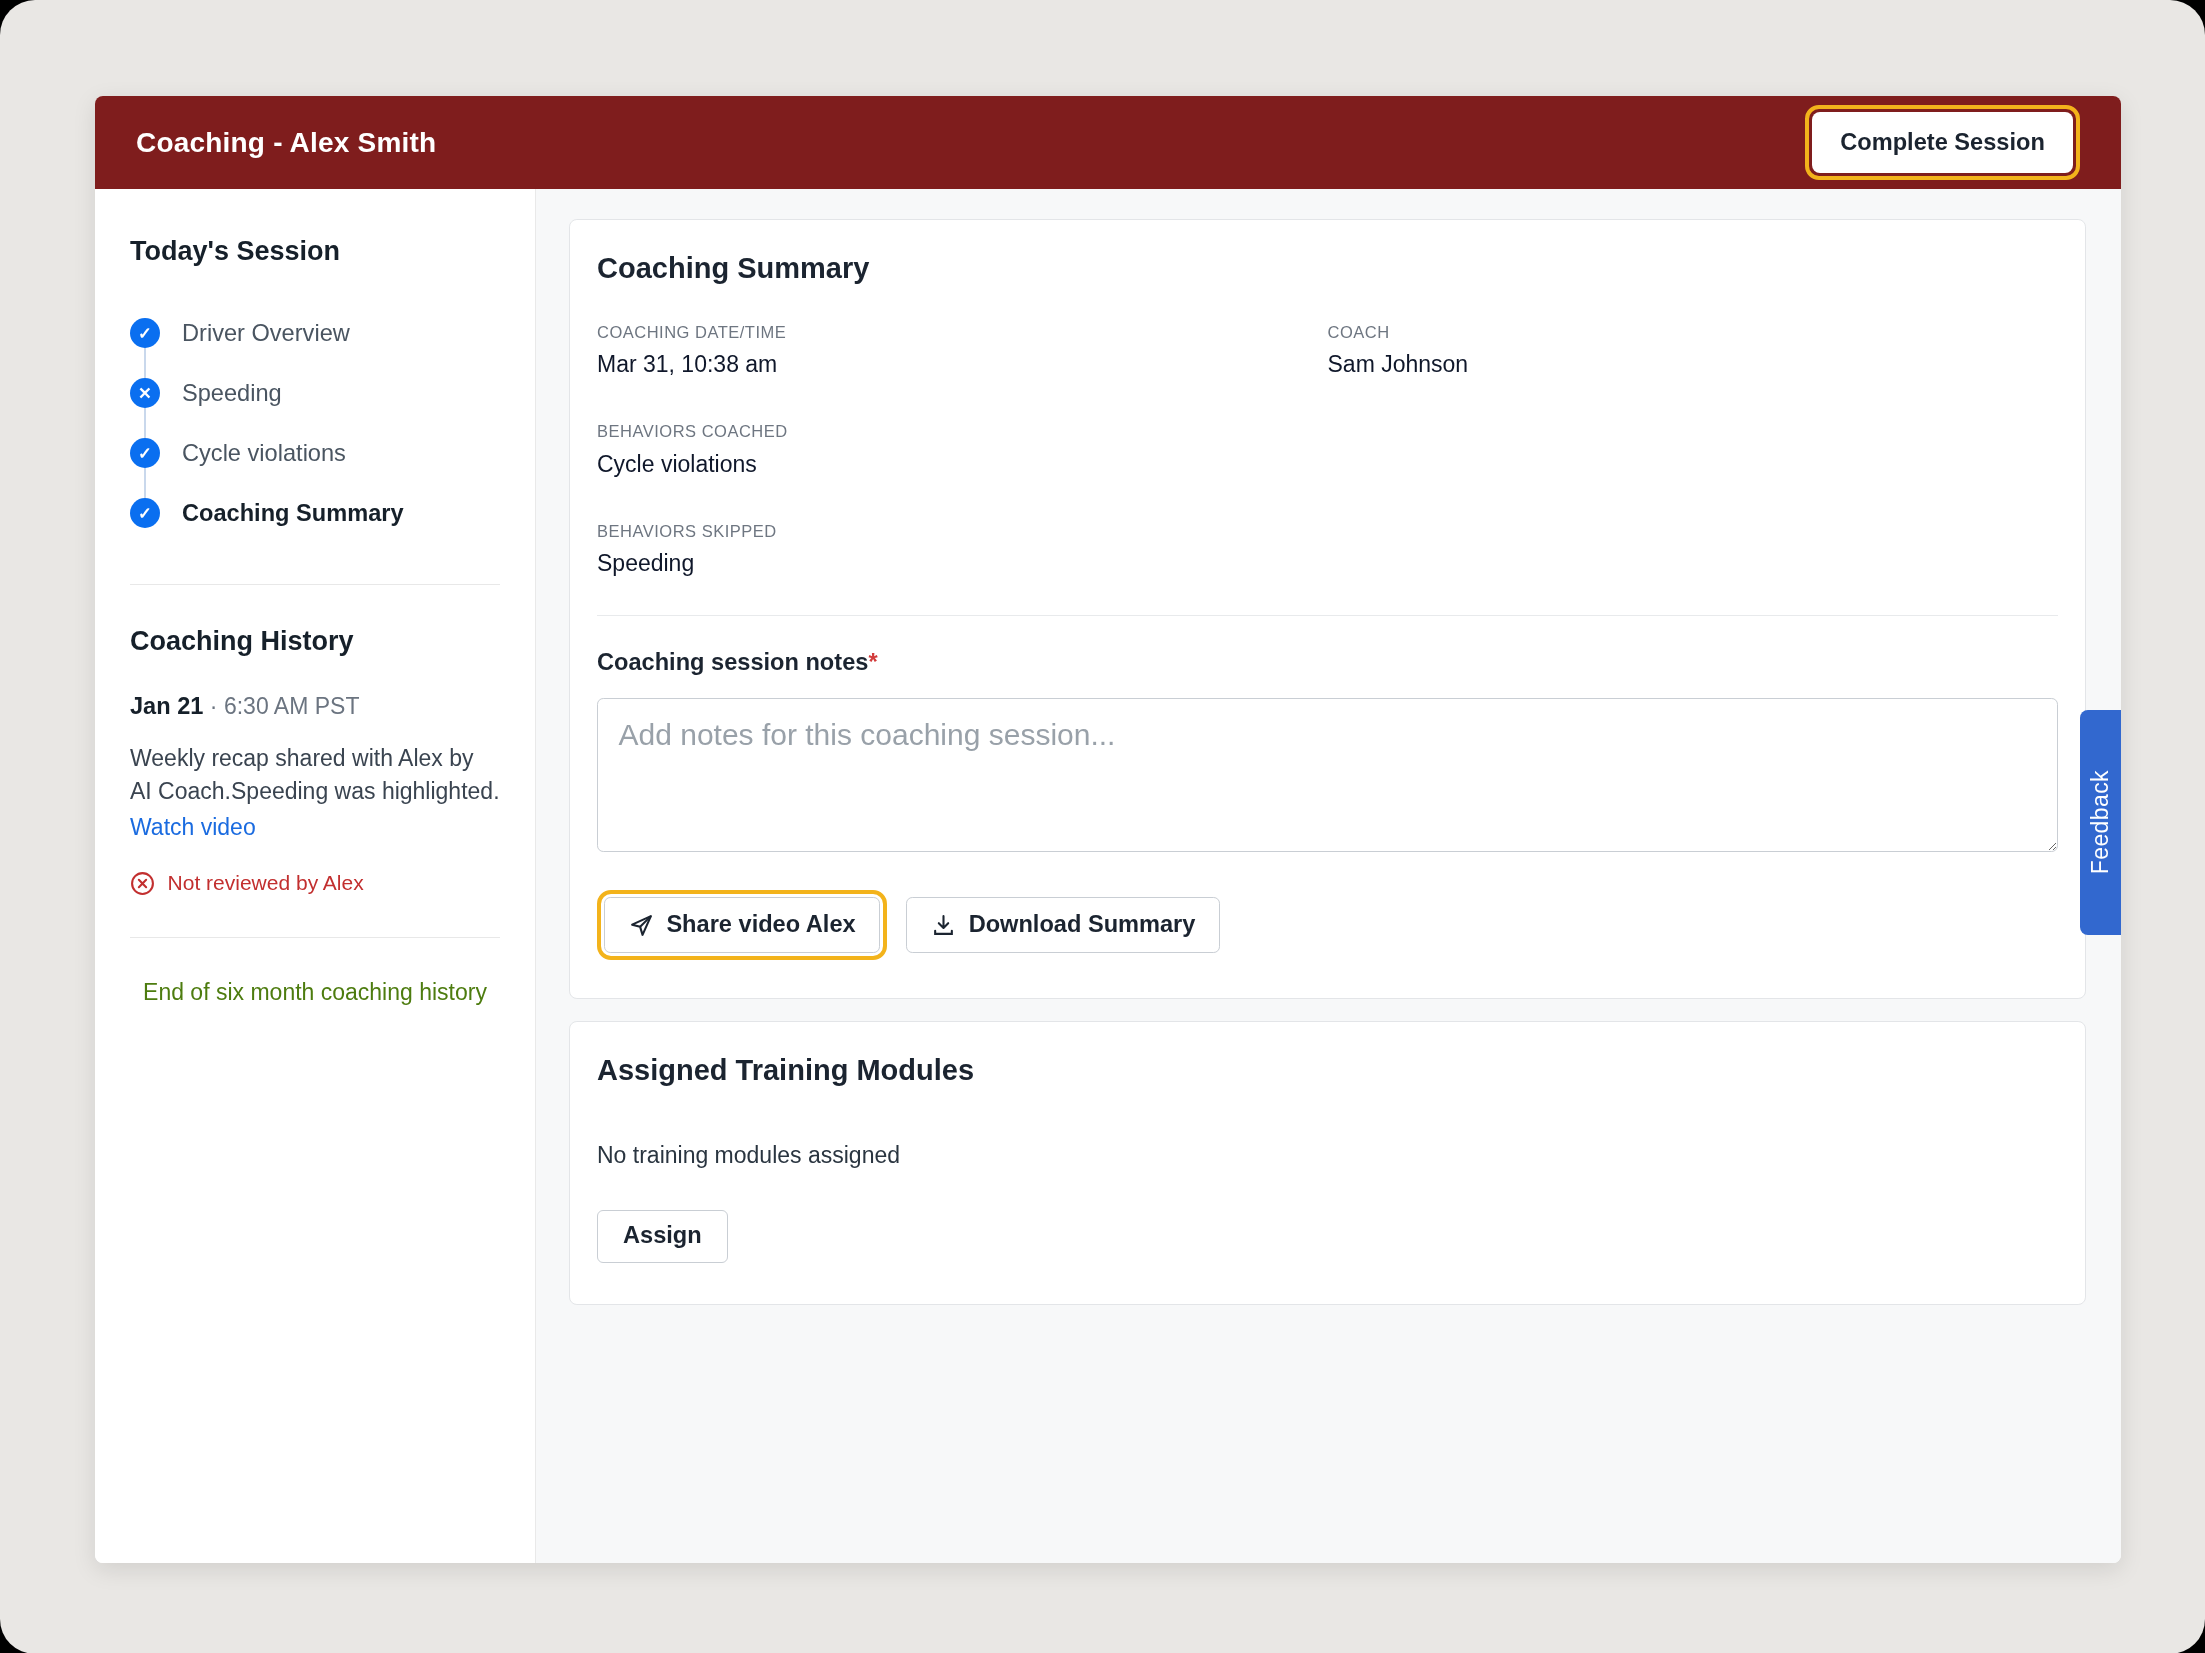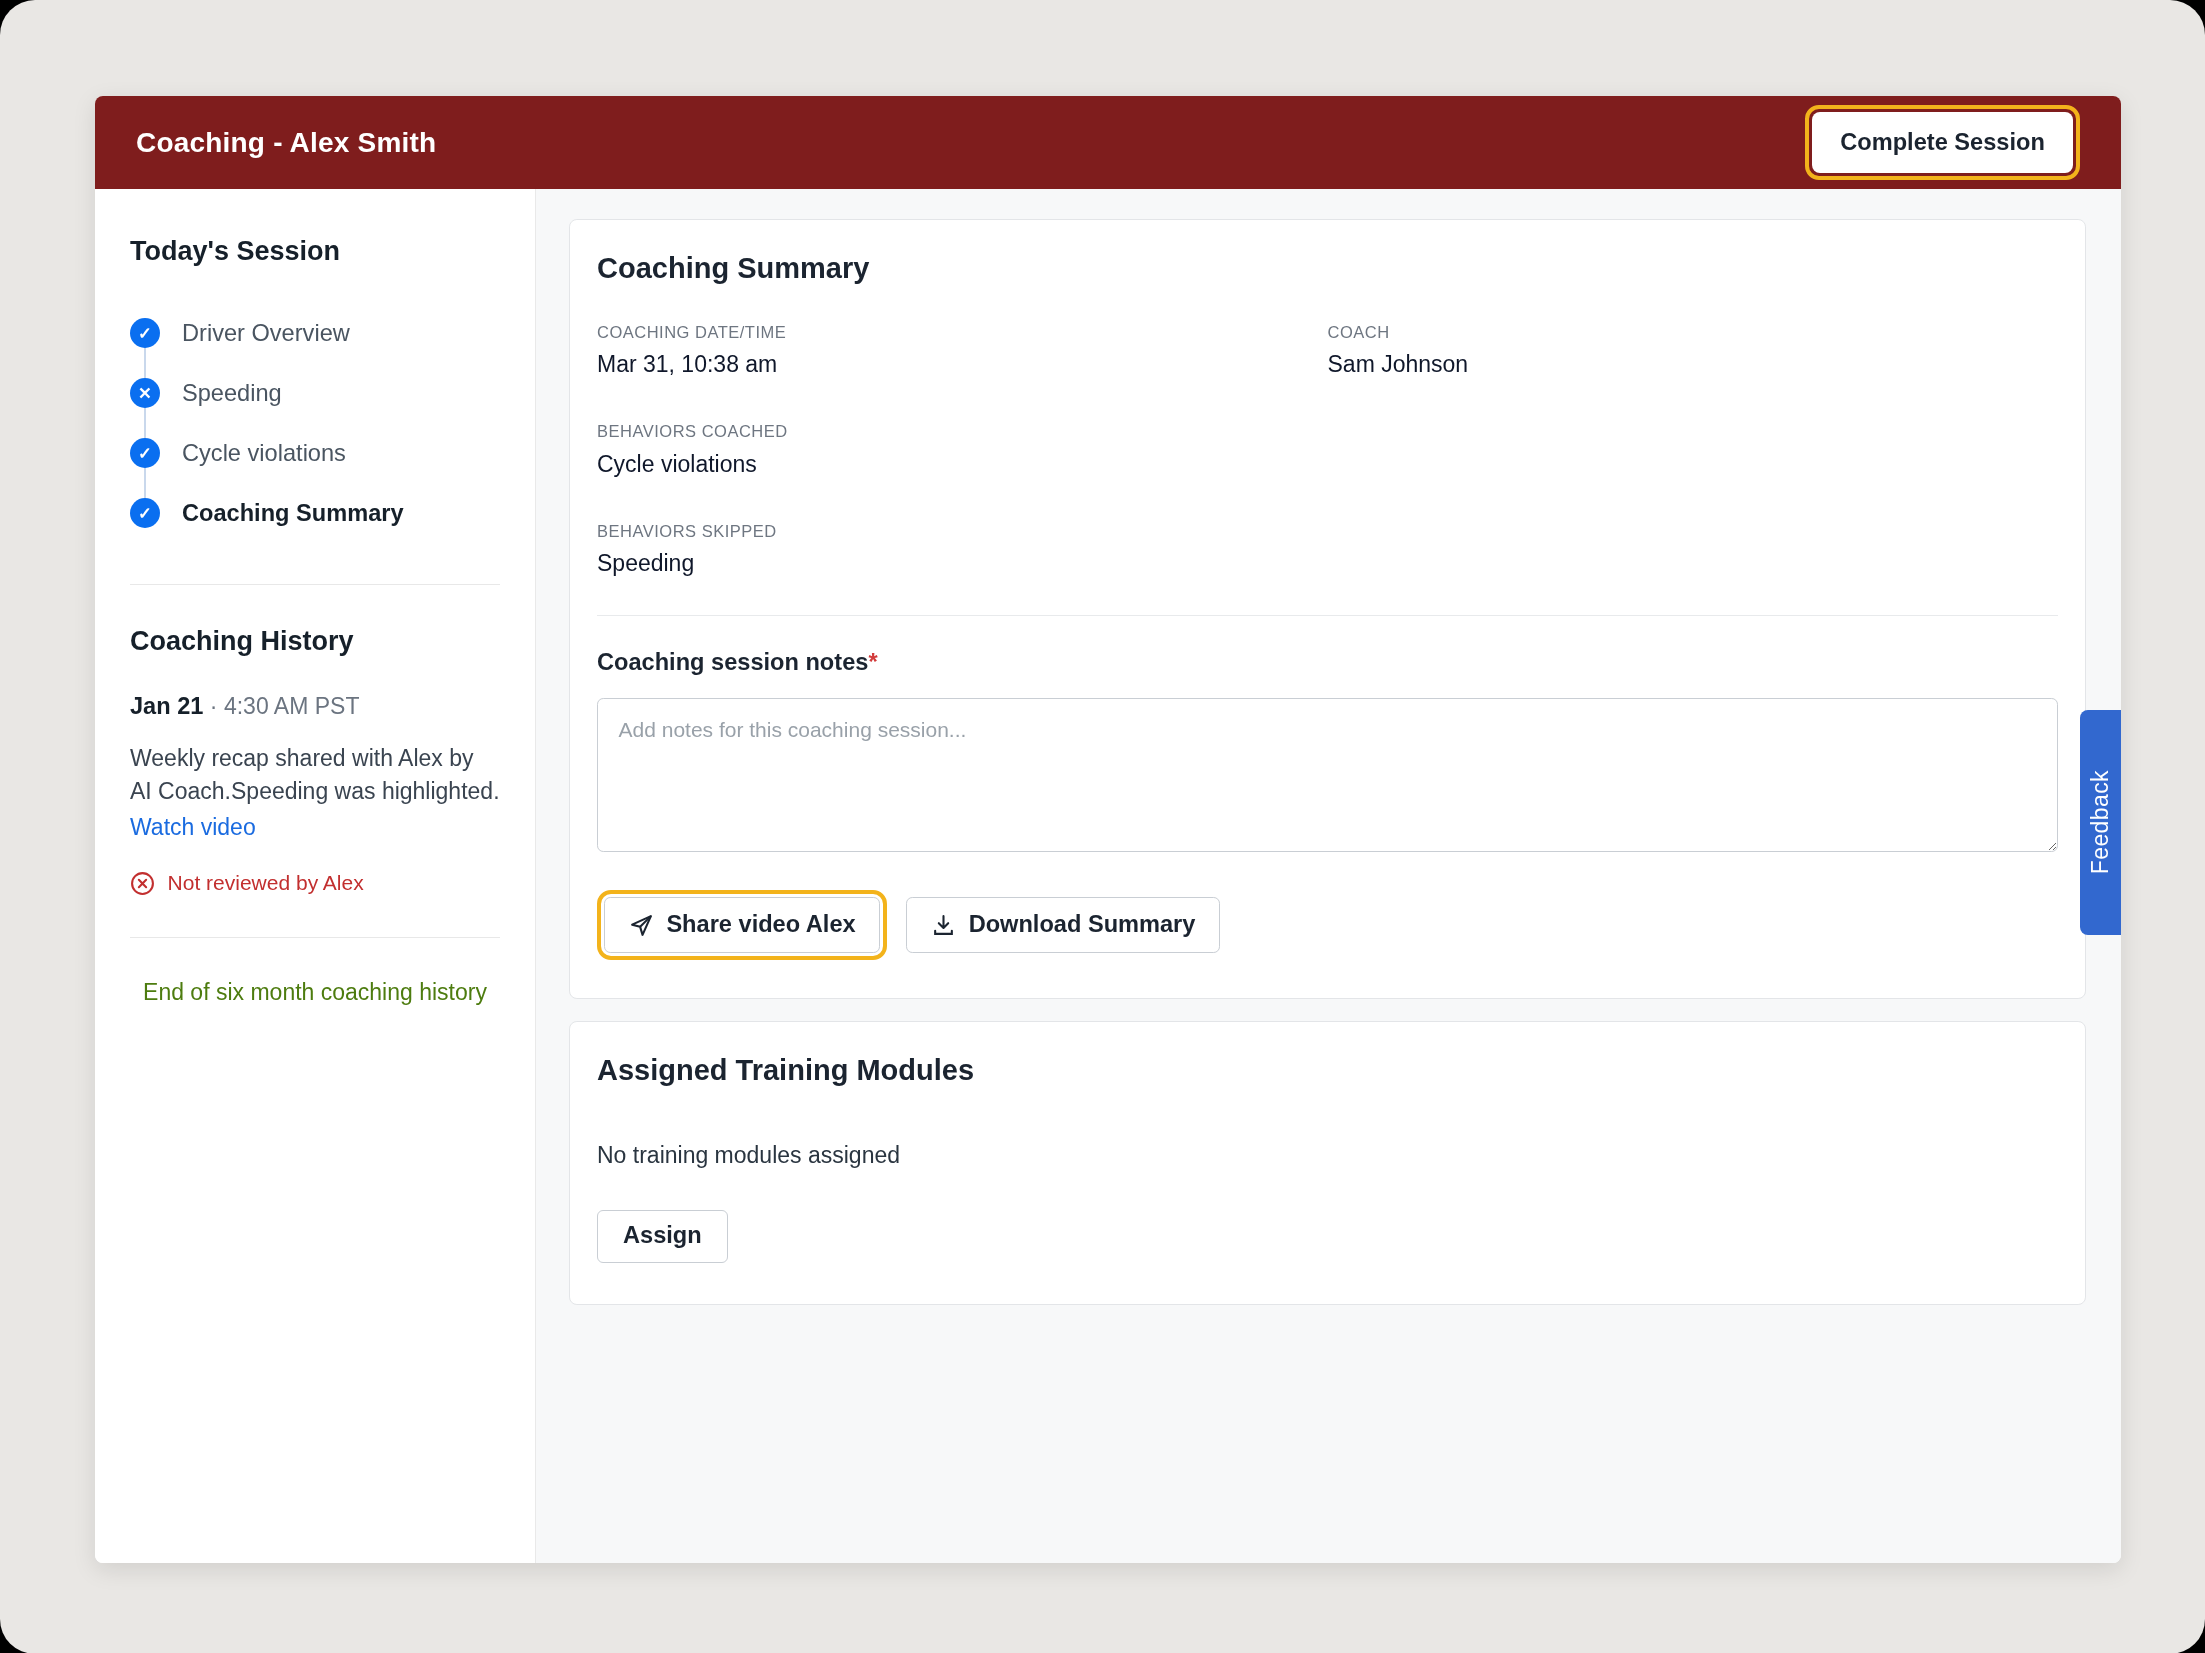--- a/index.html
+++ b/index.html
@@ -62,21 +62,21 @@
   .fields-grid{display:grid;grid-template-columns:1fr 1fr;row-gap:44px;}
   .f0{grid-column:1;grid-row:1;} .f1{grid-column:2;grid-row:1;}
   .f2{grid-column:1;grid-row:2;} .f3{grid-column:1;grid-row:3;}
   .fld-label{font-size:16.5px;color:#6e7681;letter-spacing:0.5px;margin-bottom:9.5px;}
   .fld-value{font-size:23px;color:#0f172a;}
   .card-div{border:none;border-top:1.6px solid #e8eaec;margin:38px 0 0;}
   .notes-label{margin-top:33px;font-size:23.6px;font-weight:bold;color:#1b2430;}
   .req{color:#d23b3b;font-weight:bold;}
   textarea{
     margin-top:22px;width:100%;height:154px;border:1.6px solid #c9ced4;border-radius:6.3px;
-    padding:19px 20.5px;font-size:21px;color:#333;box-sizing:border-box;
+    padding:19px 20.5px;font-size:30px;color:#333;box-sizing:border-box;
     font-family:"Liberation Sans", sans-serif;resize:both;
   }
   textarea::placeholder{color:#99a1a9;}
   .btn-row{margin-top:35px;display:flex;align-items:center;gap:19px;}
   .icon-svg{width:25px;height:25px;display:inline-block;}
   .card2{margin-top:22px;padding-bottom:41px;}
   .card2 h1{margin-bottom:55px;}
   .empty-text{font-size:23px;color:#2a3540;margin:0 0 41px;}
   .btn-assign{padding:12.6px 25px;border-radius:6px;}
   
@@ -128,21 +128,21 @@
         </div>
 
         <hr class="side-div">
 
         <h2>Coaching History</h2>
 
         <div>
           <div class="h-date">
             <b>Jan 21</b>
             <span>·</span>
-            <span>4:30 AM PST</span>
+            <span>6:30 AM PST</span>
           </div>
           <p class="h-desc">Weekly recap shared with Alex by AI Coach.Speeding was highlighted.</p>
           <a class="h-link">Watch video</a>
           <div class="h-status">
             <svg class="icon-svg" viewBox="0 0 24 24" width="23.6" height="23.6">
               <circle cx="12" cy="12" r="10" fill="none" stroke="#c22f2f" stroke-width="2"></circle>
               <path d="M8.5 8.5 L15.5 15.5 M15.5 8.5 L8.5 15.5" stroke="#c22f2f" stroke-width="2" stroke-linecap="round"></path>
             </svg>
             <span>Not reviewed by Alex</span>
           </div>

